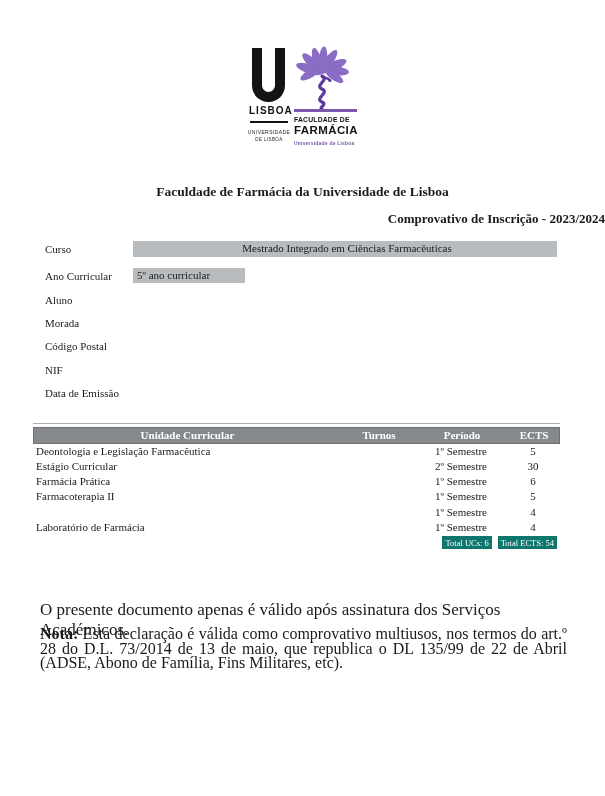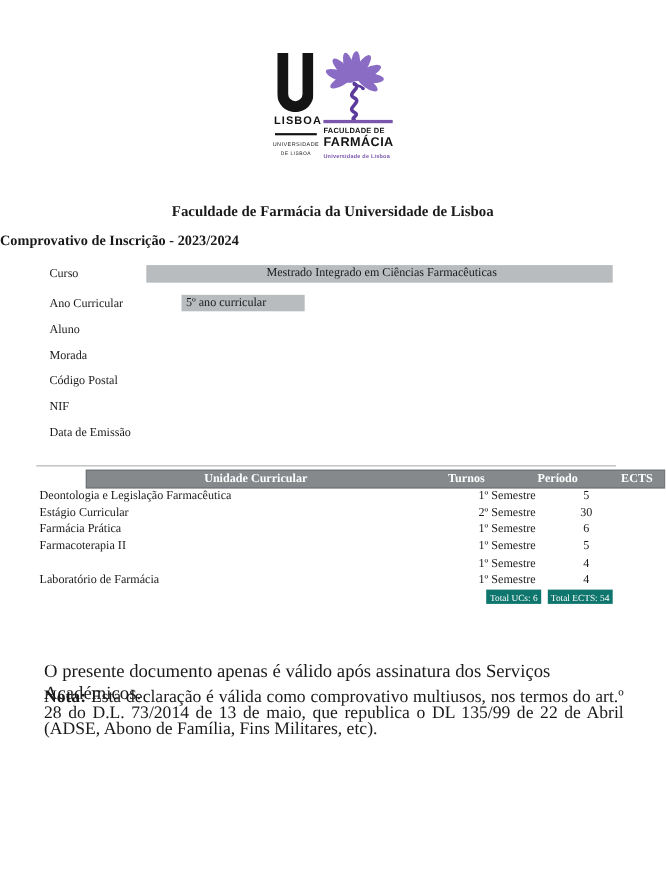--- a/index.html
+++ b/index.html
@@ -22,32 +22,32 @@
   .ff-line{position:absolute;left:294px;top:109px;width:63px;height:2.5px;background:#7a57ad;}
   .ff-1{position:absolute;left:294px;top:116px;font-family:"Liberation Sans",sans-serif;
         font-weight:bold;font-size:6.8px;letter-spacing:.2px;color:#141414;}
   .ff-2{position:absolute;left:294px;top:124px;font-family:"Liberation Sans",sans-serif;
         font-weight:bold;font-size:11.5px;letter-spacing:.4px;color:#141414;}
   .ff-3{position:absolute;left:294px;top:139.5px;font-family:"Liberation Sans",sans-serif;
         font-size:5px;letter-spacing:.2px;color:#7a57ad;font-weight:bold;}
 
   
   .title1{position:absolute;left:0;top:184px;width:605px;text-align:center;font-weight:bold;font-size:13.5px;}
-  .title2{position:absolute;left:0;top:211px;width:605px;text-align:left;font-weight:bold;font-size:13px;}
+  .title2{position:absolute;left:0;top:211px;width:605px;text-align:right;font-weight:bold;font-size:13px;}
 
   
   .frow{position:absolute;left:0;width:605px;height:17px;font-size:11px;}
   .flabel{position:absolute;left:45px;top:2px;}
   .fbox{position:absolute;left:133px;top:0;height:15.5px;background:#b9bcbf;line-height:15.5px;
         padding-left:4px;box-sizing:border-box;font-size:11px;}
 
   
   .tbl-topline{position:absolute;left:33px;top:423px;width:527px;height:1px;background:#abaeb0;}
   .thead{position:absolute;left:33px;top:427px;width:527px;height:17px;box-sizing:border-box;
-         background:#85898c;border:1px solid #6d7175;color:#ffffff;font-weight:bold;font-size:11px;margin-left:45px;}
+         background:#85898c;border:1px solid #6d7175;color:#ffffff;font-weight:bold;font-size:11px;}
   .thead span{position:absolute;top:0;line-height:15px;text-align:center;}
   .th-uc{left:0;width:307px;}
   .th-turnos{left:307px;width:76px;}
   .th-periodo{left:383px;width:90px;}
   .th-ects{left:473px;width:54px;}
   .tbody{position:absolute;left:33px;top:444.5px;width:527px;font-size:11px;}
   .trow{position:relative;height:15.3px;}
   .c-name{position:absolute;left:3px;top:0;white-space:nowrap;}
   .c-per{position:absolute;left:383px;width:90px;top:0;text-align:center;}
   .c-ects{position:absolute;left:473px;width:54px;top:0;text-align:center;}
@@ -98,21 +98,21 @@
 
   <div class="title1">Faculdade de Farmácia da Universidade de Lisboa</div>
   <div class="title2">Comprovativo de Inscrição - 2023/2024</div>
 
   <div class="frow" style="top:241px;text-align:center;">
     <span class="flabel">Curso</span>
     <span class="fbox" style="width:424px;">Mestrado Integrado em Ciências Farmacêuticas</span>
   </div>
   <div class="frow" style="top:267.5px;">
     <span class="flabel">Ano Curricular</span>
-    <span class="fbox" style="width:112px;margin-left:32px;">5º ano curricular</span>
+    <span class="fbox" style="width:112px;">5º ano curricular</span>
   </div>
   <div class="frow" style="top:292px;">
     <span class="flabel">Aluno</span>
   </div>
   <div class="frow" style="top:315px;">
     <span class="flabel">Morada</span>
   </div>
   <div class="frow" style="top:338px;">
     <span class="flabel">Código Postal</span>
   </div>

